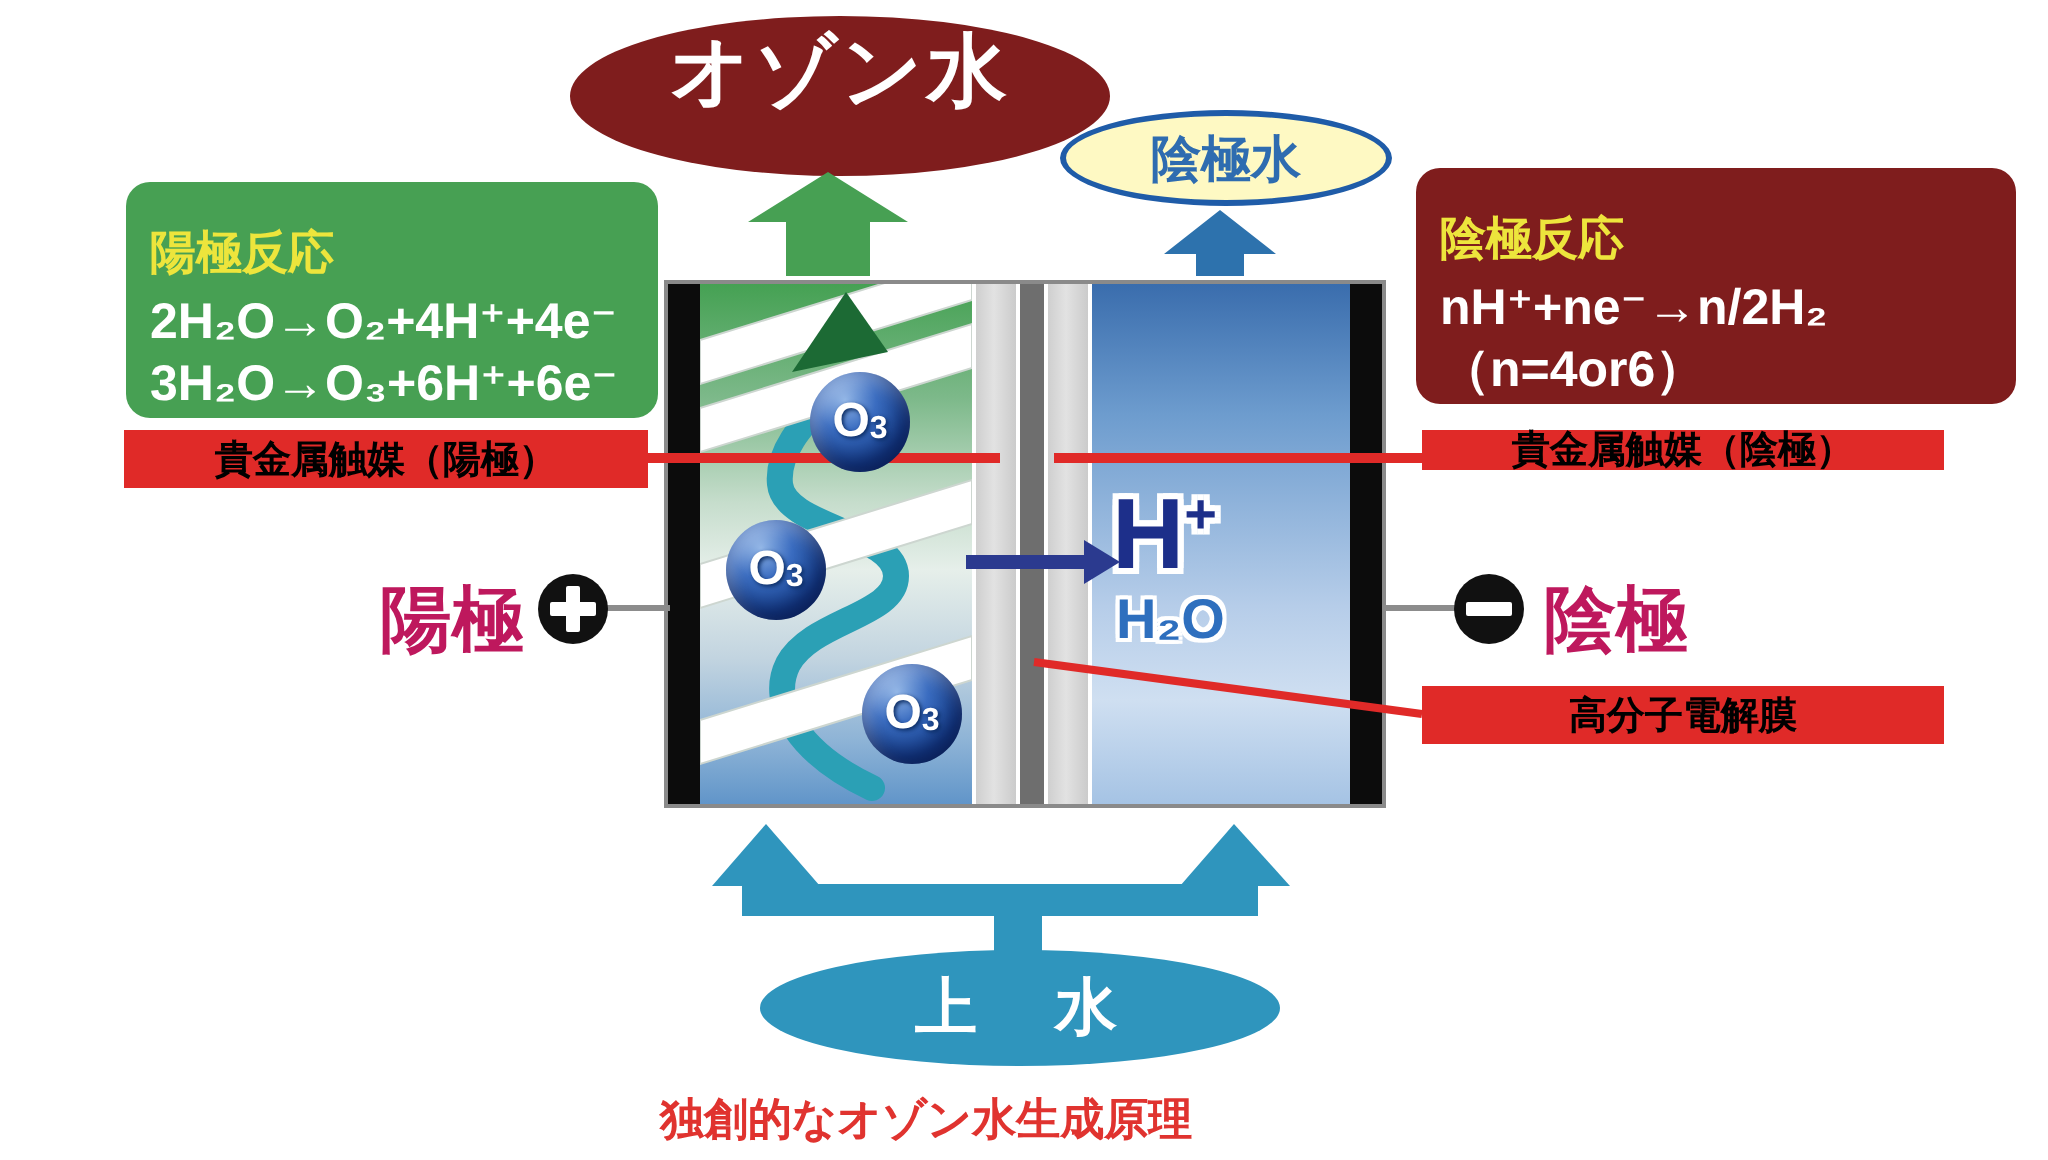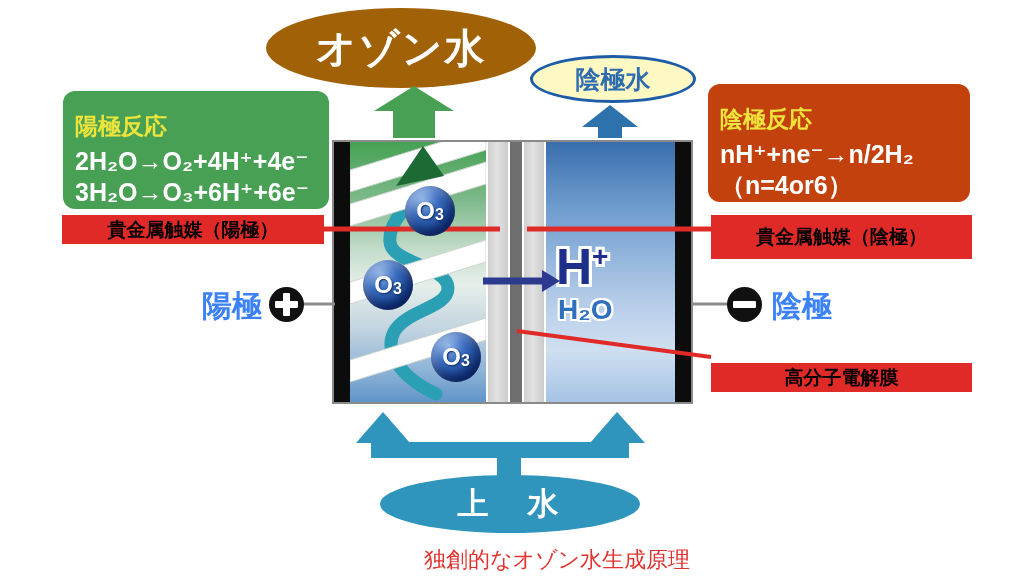--- a/index.html
+++ b/index.html
@@ -1,44 +1,44 @@
 <!DOCTYPE html>
 <html><head>
 <meta charset="utf-8">
 <style>
   * { margin:0; padding:0; box-sizing:border-box; }
   body { background:#ffffff; font-family:"Liberation Sans","DejaVu Sans",sans-serif; }
   #stage { position:relative; width:1024px; height:580px; background:#ffffff; overflow:hidden; }
 
   
-  .ozone-ellipse { position:absolute; left:266px; top:8px; width:270px; height:80px;
-    background:#a16207; border-radius:50%; display:flex; align-items:center; justify-content:center; }
+  .ozone-ellipse { position:absolute; left:285px; top:8px; width:270px; height:80px;
+    background:#7f1d1d; border-radius:50%; display:flex; align-items:flex-start; justify-content:center; }
   .ozone-ellipse span { color:#fff; font-size:40px; font-weight:bold; letter-spacing:2px; }
   .cathwater-ellipse { position:absolute; left:530px; top:55px; width:166px; height:48px;
     background:#fef9c3; border:3px solid #1F5CA8; border-radius:50%;
     display:flex; align-items:center; justify-content:center; }
   .cathwater-ellipse span { color:#2E6CB0; font-size:25px; font-weight:bold; }
 
   
   .rbox { position:absolute; border-radius:12px; padding:20px 12px; color:#fff;margin-top:11px; }
   .rbox .rtitle { display:block; color:#EDE53C; font-size:23px; font-weight:bold; margin-bottom:4px; }
   .rbox .rline { display:block; font-size:25px; font-weight:bold; line-height:1.25; white-space:nowrap; }
   .anode-box { left:63px; top:80px; width:266px; height:118px; background:#47A053; }
-  .cathode-box { left:708px; top:73px; width:262px; height:118px; background:#c2410c; }
+  .cathode-box { left:708px; top:73px; width:300px; height:118px; background:#7f1d1d; }
   .cathode-box .indent { text-align:left; padding-right:22px; }
 
   
   .redbar { position:absolute; background:#E02A28; color:#000000; font-size:19px; font-weight:bold;
     display:flex; align-items:center; justify-content:center; z-index:6; }
   .bar-cat-anode { left:62px; top:215px; width:262px; height:29px; }
-  .bar-cat-cathode { left:711px; top:215px; width:261px; height:44px; }
-  .bar-membrane { left:711px; top:343px; width:261px; height:29px;margin-top:20px; }
+  .bar-cat-cathode { left:711px; top:215px; width:261px; height:20px; }
+  .bar-membrane { left:711px; top:343px; width:261px; height:29px; }
 
   
-  .elabel { position:absolute; font-size:30px; font-weight:bold; color:#3b82f6; z-index:6; }
+  .elabel { position:absolute; font-size:36px; font-weight:bold; color:#be185d; z-index:6; }
   .anode-label { left:178px; top:286px; width:84px; text-align:right; }
   .cathode-label { left:772px; top:286px; }
   .polarity { position:absolute; width:35px; height:35px; border-radius:50%; background:#111; z-index:6; }
   .plus-circle { left:269px; top:287px; }
   .minus-circle { left:727px; top:287px; }
   .polarity::before, .plus-circle::after { content:""; position:absolute; background:#fff; }
   .polarity::before { left:6px; top:14px; width:23px; height:7px; border-radius:1px; }
   .plus-circle::after { left:14px; top:6px; width:7px; height:23px; border-radius:1px; }
 
   
@@ -68,22 +68,22 @@
   .hplus { position:absolute; left:10px; top:100px; color:#1D2F8A; font-size:50px; font-weight:bold; line-height:1;
     text-shadow:-3px -3px 0 #fff,3px -3px 0 #fff,-3px 3px 0 #fff,3px 3px 0 #fff,-3px 0 0 #fff,3px 0 0 #fff,0 -3px 0 #fff,0 3px 0 #fff; }
   .hplus sup { font-size:28px; vertical-align:super; }
   .h2o { position:absolute; left:12px; top:152px; color:#2E6FBE; font-size:28px; font-weight:bold;
     text-shadow:-2px -2px 0 #fff,2px -2px 0 #fff,-2px 2px 0 #fff,2px 2px 0 #fff,-2px 0 0 #fff,2px 0 0 #fff,0 -2px 0 #fff,0 2px 0 #fff; }
 
   
   .tapwater-ellipse { position:absolute; left:380px; top:475px; width:260px; height:58px;
     background:#2F95BD; border-radius:50%; display:flex; align-items:center; justify-content:center; }
   .tapwater-ellipse span { color:#fff; font-size:31px; font-weight:bold; letter-spacing:4px; }
-  .caption { position:absolute; left:330px; top:545px; width:360px; text-align:right;
-    color:#E0332F; font-size:22px; font-weight:normal; }
+  .caption { position:absolute; left:330px; top:545px; width:360px; text-align:left;
+    color:#E0332F; font-size:22px; font-weight:bold; }
 
   
   .overlay { position:absolute; left:0; top:0; z-index:5; pointer-events:none; }
 </style>
 </head>
 <body>
 
 <div id="stage">
 
   <div class="ozone-ellipse">

